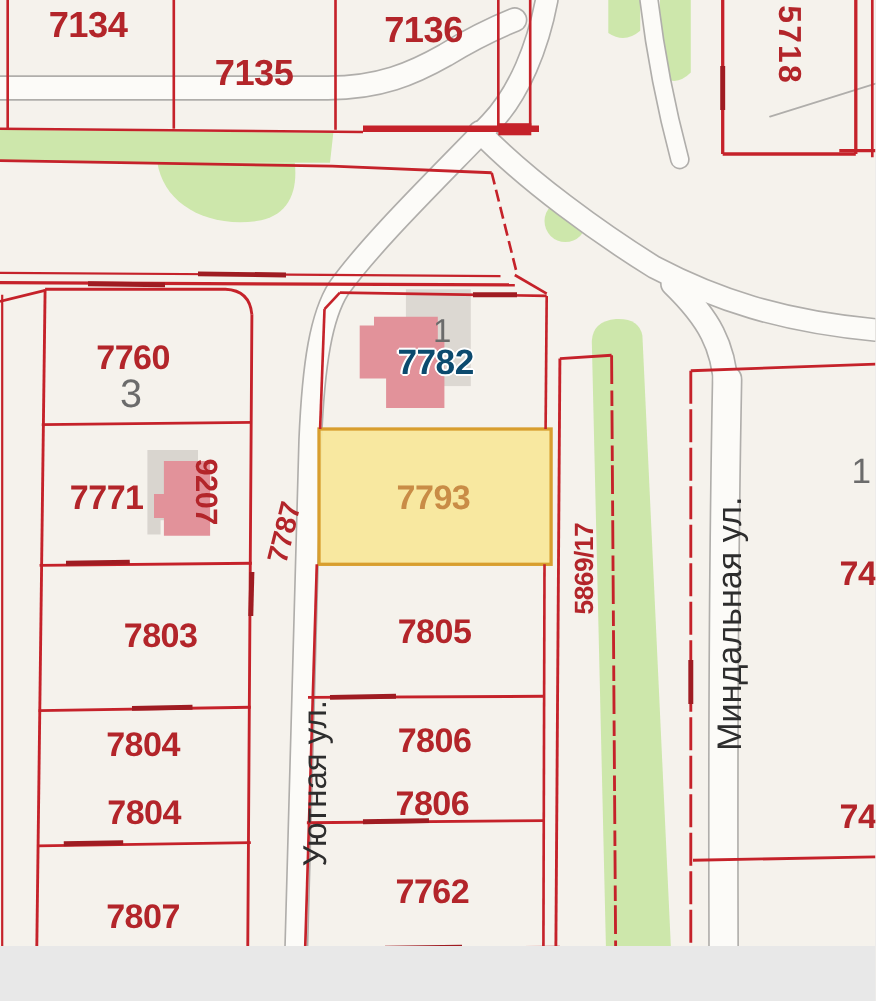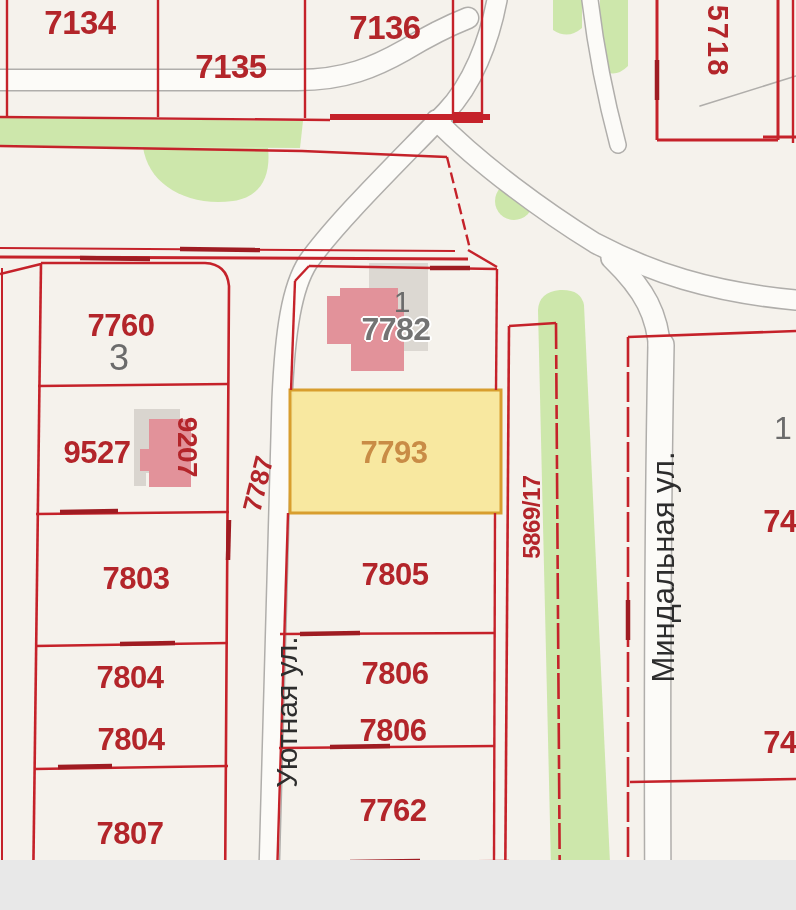--- a/index.html
+++ b/index.html
@@ -11,21 +11,21 @@
   #geo{position:absolute;left:0;top:0;z-index:1;}
   .lbl{
     position:absolute;z-index:10;white-space:nowrap;
     transform:translate(-50%,-50%);
     font-weight:700;font-size:31px;line-height:1;
     color:#b3252a;letter-spacing:-0.5px;
     font-family:"Liberation Sans","DejaVu Sans",sans-serif;
   }
   .gray{color:#6b6b6b;font-weight:400;letter-spacing:0;}
   .dark{
-    color:#737373;
+    color:#0c4a6e;
     text-shadow:-2px 0 0 #fff,2px 0 0 #fff,0 -2px 0 #fff,0 2px 0 #fff,
                 -1px -1px 0 #fff,1px 1px 0 #fff,1px -1px 0 #fff,-1px 1px 0 #fff;
   }
   .gold{color:#c98c46;text-align:center;}
   .street{color:#2d2d2d;font-weight:400;letter-spacing:0;}
   
   #watermark{position:absolute;left:0;top:0;width:796px;height:120px;z-index:50;pointer-events:none;}
   #wm-logo{
     position:absolute;left:543px;top:22px;width:44px;height:44px;border-radius:50%;
     border:5px solid rgba(255,255,255,0.68);box-sizing:border-box;
@@ -156,29 +156,29 @@
     </g>
   </svg>
 
   <span class="lbl" style="left:80px;top:22px;font-size:33px;">7134</span>
   <span class="lbl" style="left:231px;top:22px;font-size:33px;margin-top:44px;">7135</span>
   <span class="lbl" style="left:385px;top:27px;font-size:33px;">7136</span>
   <span class="lbl" style="left:717px;top:41px;font-size:29px;letter-spacing:2px;transform:translate(-50%,-50%) rotate(90deg);">5718</span>
 
   <span class="lbl" style="left:121px;top:325px;">7760</span>
   <span class="lbl gray" style="left:119px;top:358px;font-size:36px;">3</span>
-  <span class="lbl" style="left:97px;top:452px;">9527</span>
+  <span class="lbl" style="left:97px;top:452px;">7771</span>
   <span class="lbl" style="left:187px;top:447px;font-size:28px;transform:translate(-50%,-50%) rotate(90deg);">9207</span>
   <span class="lbl" style="left:258px;top:484px;font-size:26px;transform:translate(-50%,-50%) rotate(-76deg);">7787</span>
 
   <span class="lbl dark" style="left:396px;top:329px;font-size:32px;">7782</span>
   <span class="lbl gray" style="left:402px;top:302px;font-size:30px;">1</span>
   <span class="lbl gold" style="left:394px;top:452px;">7793</span>
 
-  <span class="lbl" style="left:136px;top:578px;">7803</span>
+  <span class="lbl" style="left:146px;top:578px;">7803</span>
   <span class="lbl" style="left:130px;top:677px;">7804</span>
   <span class="lbl" style="left:131px;top:739px;">7804</span>
   <span class="lbl" style="left:130px;top:833px;">7807</span>
 
   <span class="lbl" style="left:395px;top:574px;">7805</span>
   <span class="lbl" style="left:395px;top:673px;">7806</span>
   <span class="lbl" style="left:393px;top:730px;">7806</span>
   <span class="lbl" style="left:393px;top:810px;text-align:center;">7762</span>
 
   <span class="lbl" style="left:532px;top:517px;font-size:24px;transform:translate(-50%,-50%) rotate(-90deg);">5869/17</span>

